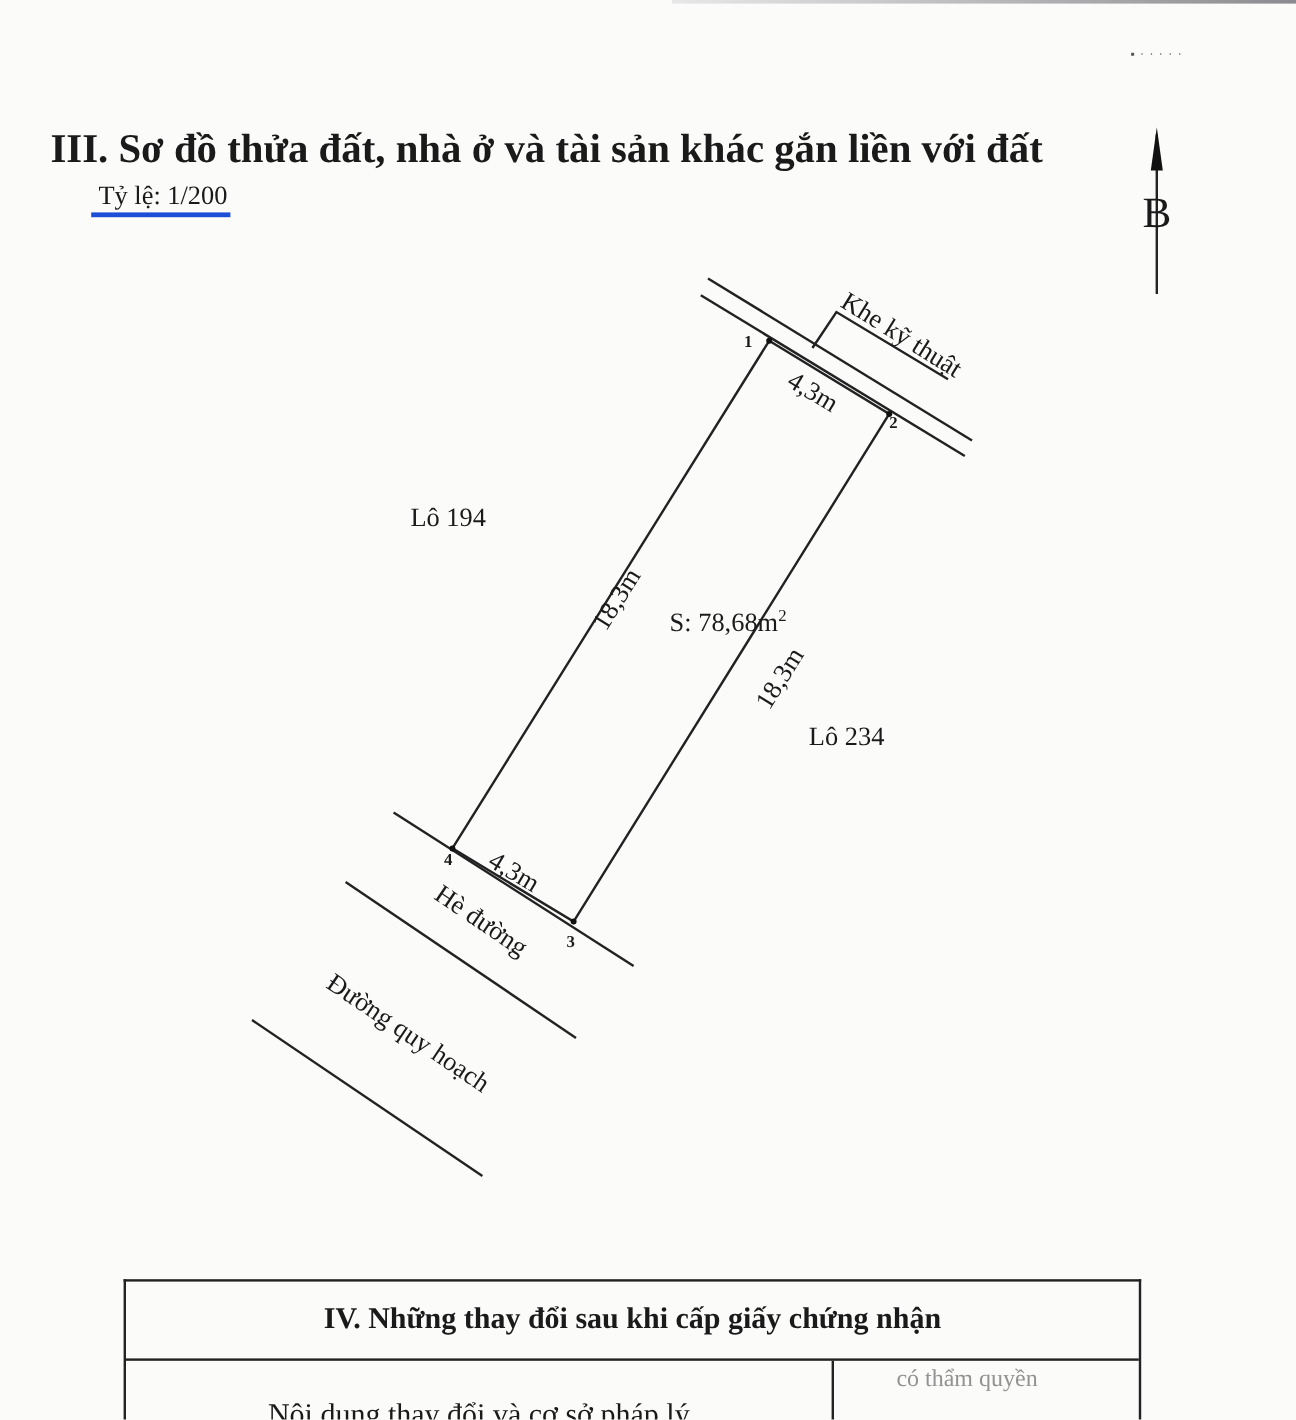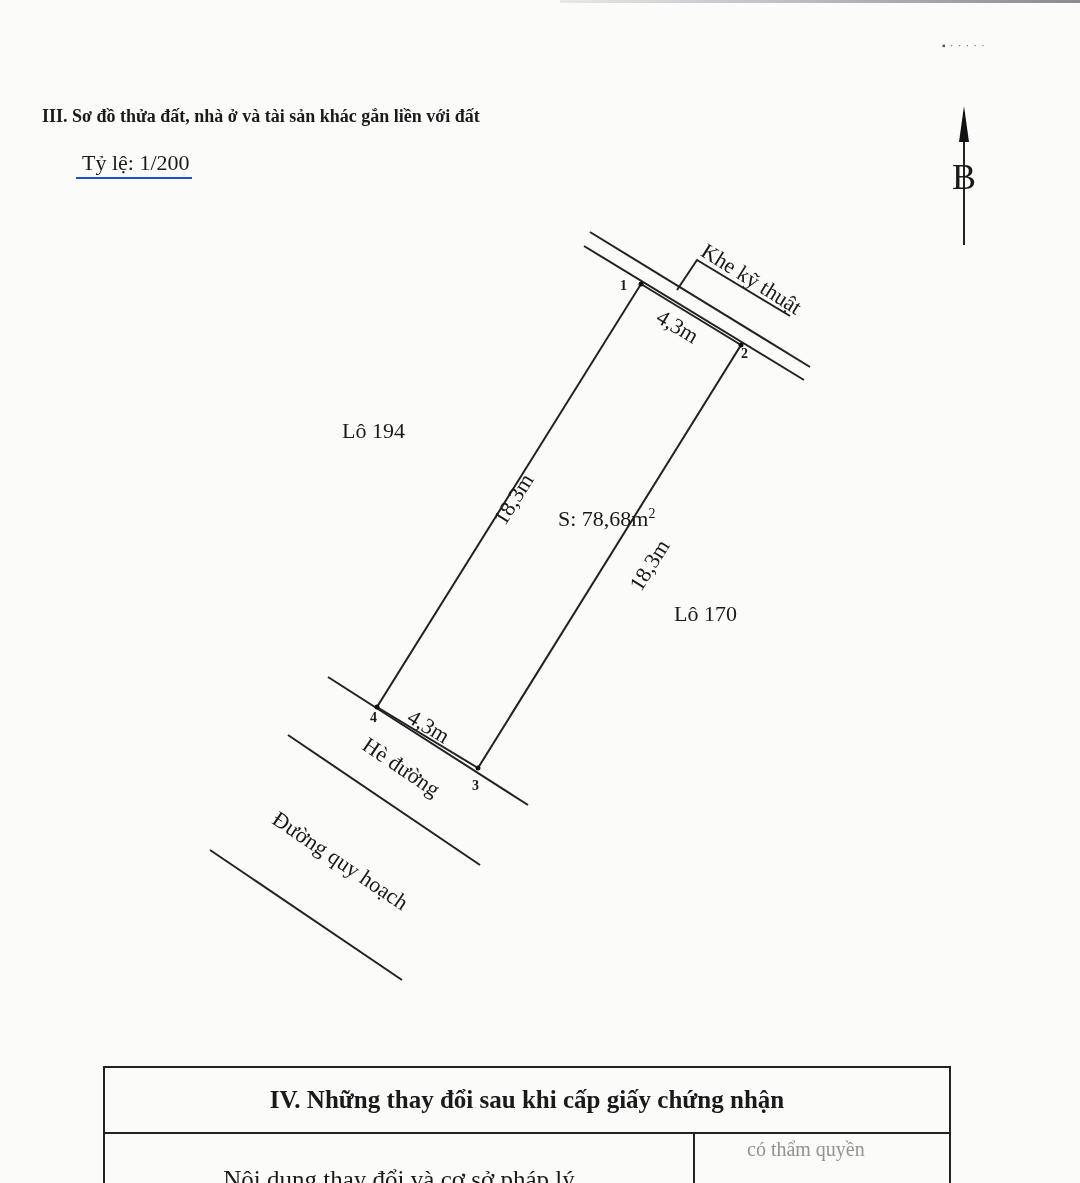--- a/index.html
+++ b/index.html
@@ -10,26 +10,26 @@
       color: #1a1a1a;
       position: relative;
     }
     .top-edge {
       position: absolute; left: 560px; top: 0; width: 520px; height: 3px;
       background: linear-gradient(to right, #e8e8e8, #8a8a90);
     }
     .dots { position: absolute; left: 942px; top: 40px; font-size: 10px; color: #555; letter-spacing: 1px; }
     .section-title {
       position: absolute; left: 42px; top: 106px;
-      font-size: 18px; font-weight: bold; white-space: nowrap;
+      font-size: 34px; font-weight: bold; white-space: nowrap;
     }
     .scale {
       position: absolute; left: 76px; top: 150px;
       font-size: 22px; white-space: nowrap;
-      border-bottom: 2px solid #1d4ed8; padding: 0 2px 1px 6px;
+      border-bottom: 4px solid #1d4ed8; padding: 0 2px 1px 6px;
     }
     svg.plan { position: absolute; left: 0; top: 0; }
     .lbl { position: absolute; white-space: nowrap; font-size: 22px; transform-origin: 0 0; }
     .lbl.small { font-size: 14px; font-weight: bold; }
     .table {
       position: absolute; left: 103px; top: 1066px; width: 848px; height: 130px;
       border: 2px solid #222; border-bottom: none; box-sizing: border-box;
     }
     .table-head {
       height: 64px; border-bottom: 2px solid #222;
@@ -90,21 +90,21 @@
 <div class="lbl small" style="left:370px; top:710px;">4</div>
 
 <div class="lbl" style="left:665px; top:304px; transform:rotate(31deg);">4,3m</div>
 <div class="lbl" style="left:416px; top:704px; transform:rotate(31deg);">4,3m</div>
 <div class="lbl" style="left:488px; top:516px; transform:rotate(-58deg);">18,3m</div>
 <div class="lbl" style="left:624px; top:582px; transform:rotate(-58deg);">18,3m</div>
 
 <div class="lbl" style="left:510px; top:506px;margin-left:48px;"><span>S: 78,68m</span><sup style="font-size:14px;">2</sup></div>
 
 <div class="lbl" style="left:342px; top:418px;">Lô 194</div>
-<div class="lbl" style="left:674px; top:601px;">Lô 170</div>
+<div class="lbl" style="left:674px; top:601px;">Lô 234</div>
 
 <div class="lbl" style="left:710px; top:238px; transform:rotate(32deg);">Khe kỹ thuật</div>
 <div class="lbl" style="left:372px; top:732px; transform:rotate(34deg);">Hè đường</div>
 <div class="lbl" style="left:282px; top:806px; transform:rotate(34deg);">Đường quy hoạch</div>
 
 <div class="table">
   <div class="table-head">IV. Những thay đổi sau khi cấp giấy chứng nhận</div>
   <div class="table-row">
     <div class="col-left">Nội dung thay đổi và cơ sở pháp lý</div>
     <div class="col-right">

